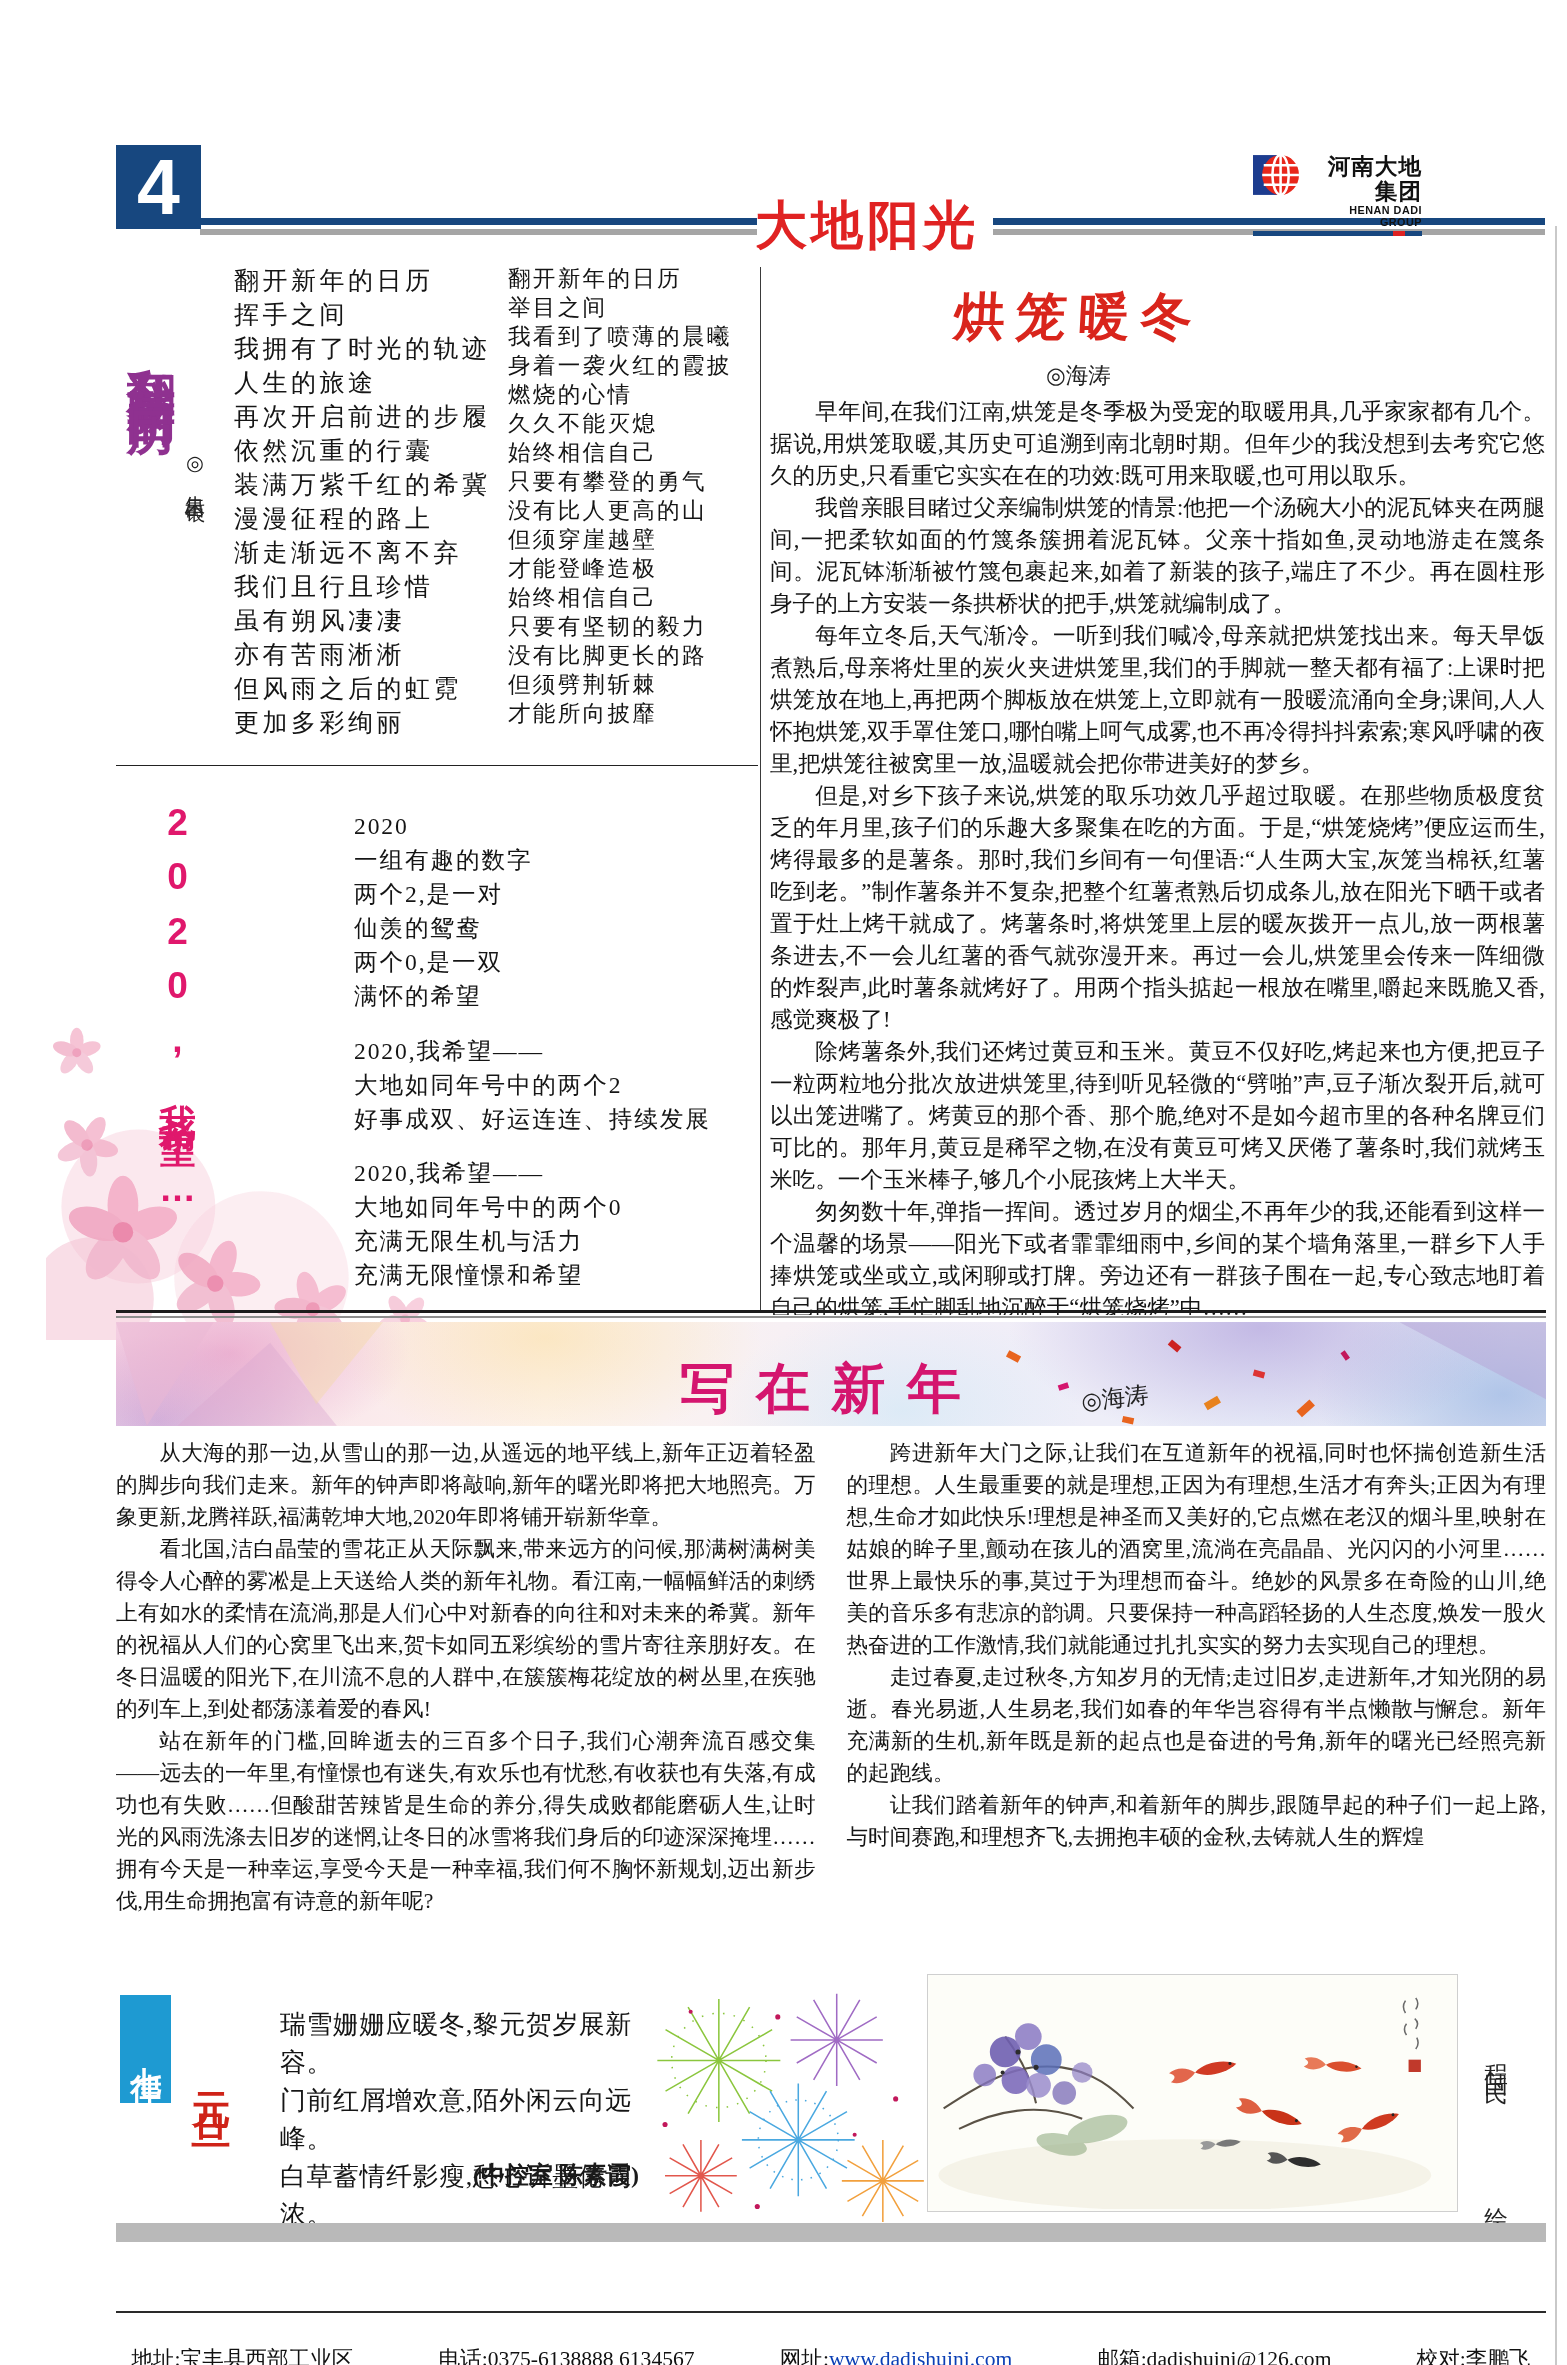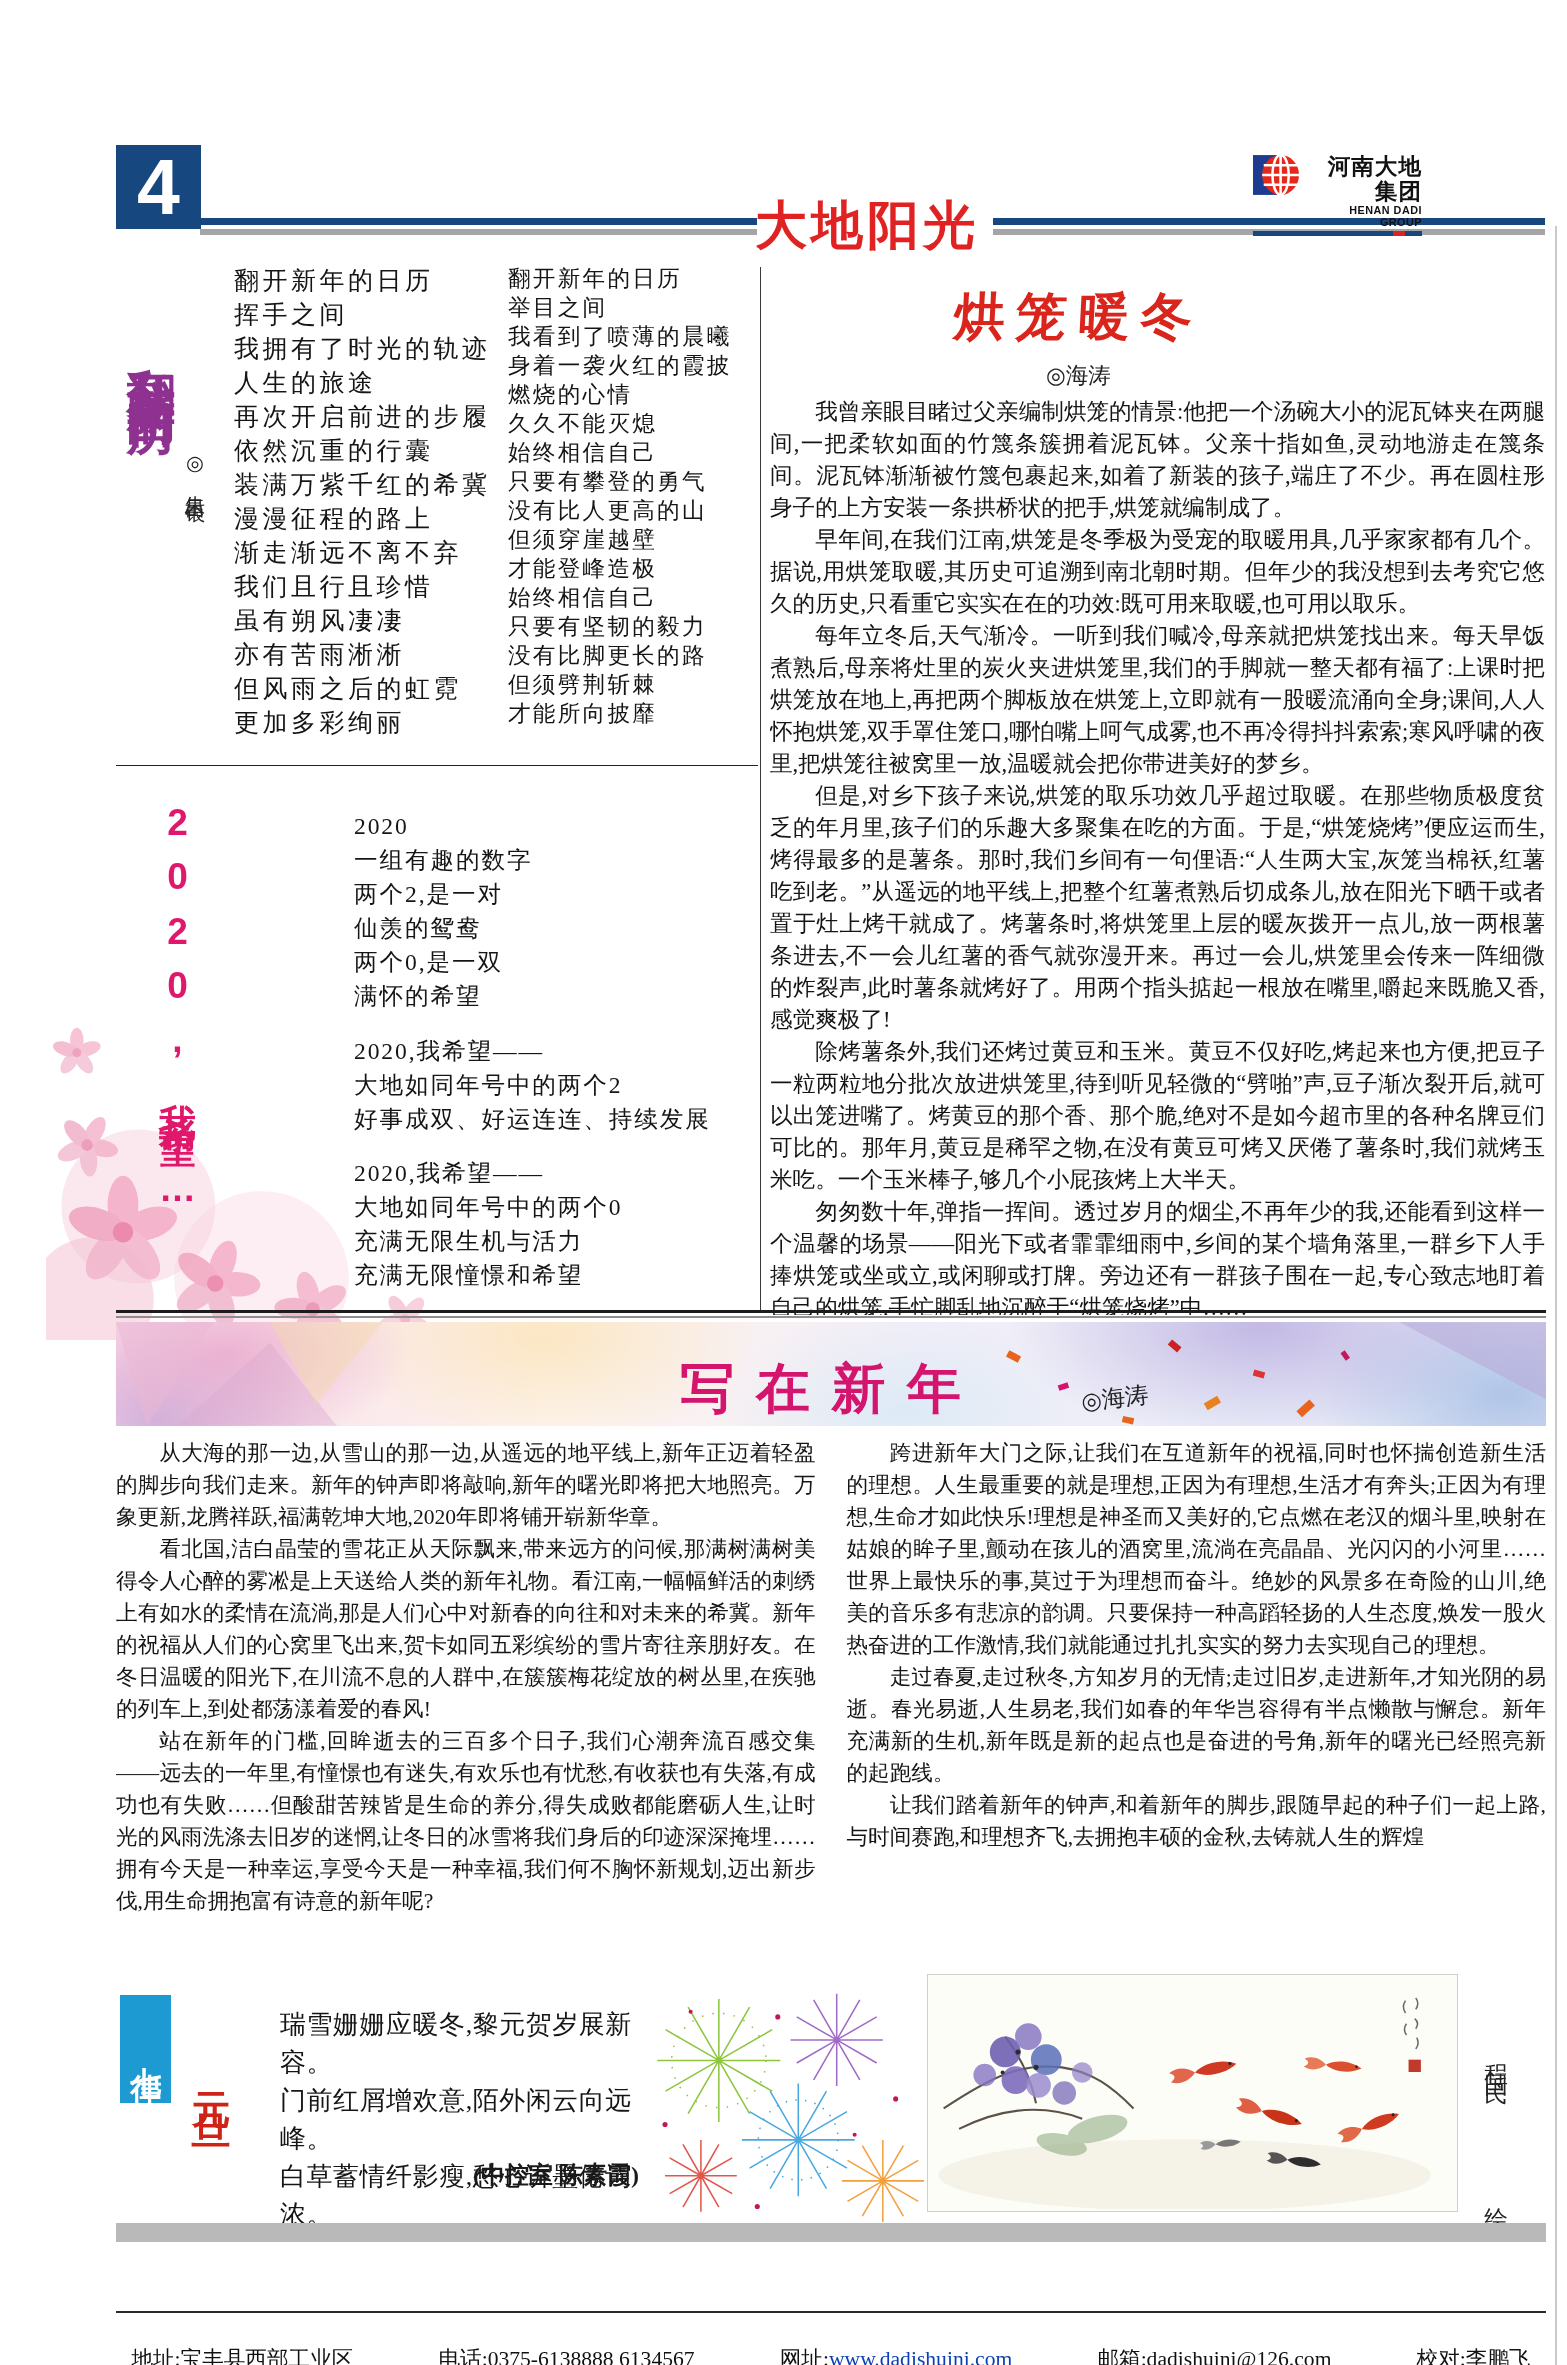--- a/index.html
+++ b/index.html
@@ -209,24 +209,24 @@
       <div>2020,我希望——</div>
       <div>大地如同年号中的两个0</div>
       <div>充满无限生机与活力</div>
       <div>充满无限憧憬和希望</div>
     </div>
   <div class="abs poem2-attr">(行政部  马三刚)</div>
 
   <div class="abs essay1-title">烘笼暖冬</div>
   <div class="abs essay1-author">◎海涛</div>
   <div class="abs essay-body essay1-body">
+      <p>早年间,在我们江南,烘笼是冬季极为受宠的取暖用具,几乎家家都有几个。据说,用烘笼取暖,其历史可追溯到南北朝时期。但年少的我没想到去考究它悠久的历史,只看重它实实在在的功效:既可用来取暖,也可用以取乐。</p>
       <p>我曾亲眼目睹过父亲编制烘笼的情景:他把一个汤碗大小的泥瓦钵夹在两腿间,一把柔软如面的竹篾条簇拥着泥瓦钵。父亲十指如鱼,灵动地游走在篾条间。泥瓦钵渐渐被竹篾包裹起来,如着了新装的孩子,端庄了不少。再在圆柱形身子的上方安装一条拱桥状的把手,烘笼就编制成了。</p>
-      <p>早年间,在我们江南,烘笼是冬季极为受宠的取暖用具,几乎家家都有几个。据说,用烘笼取暖,其历史可追溯到南北朝时期。但年少的我没想到去考究它悠久的历史,只看重它实实在在的功效:既可用来取暖,也可用以取乐。</p>
       <p>每年立冬后,天气渐冷。一听到我们喊冷,母亲就把烘笼找出来。每天早饭煮熟后,母亲将灶里的炭火夹进烘笼里,我们的手脚就一整天都有福了:上课时把烘笼放在地上,再把两个脚板放在烘笼上,立即就有一股暖流涌向全身;课间,人人怀抱烘笼,双手罩住笼口,哪怕嘴上呵气成雾,也不再冷得抖抖索索;寒风呼啸的夜里,把烘笼往被窝里一放,温暖就会把你带进美好的梦乡。</p>
-      <p>但是,对乡下孩子来说,烘笼的取乐功效几乎超过取暖。在那些物质极度贫乏的年月里,孩子们的乐趣大多聚集在吃的方面。于是,“烘笼烧烤”便应运而生,烤得最多的是薯条。那时,我们乡间有一句俚语:“人生两大宝,灰笼当棉袄,红薯吃到老。”从遥远的地平线上,把整个红薯煮熟后切成条儿,放在阳光下晒干或者置于灶上烤干就成了。烤薯条时,将烘笼里上层的暖灰拨开一点儿,放一两根薯条进去,不一会儿红薯的香气就弥漫开来。再过一会儿,烘笼里会传来一阵细微的炸裂声,此时薯条就烤好了。用两个指头掂起一根放在嘴里,嚼起来既脆又香,感觉爽极了!</p>
+      <p>但是,对乡下孩子来说,烘笼的取乐功效几乎超过取暖。在那些物质极度贫乏的年月里,孩子们的乐趣大多聚集在吃的方面。于是,“烘笼烧烤”便应运而生,烤得最多的是薯条。那时,我们乡间有一句俚语:“人生两大宝,灰笼当棉袄,红薯吃到老。”制作薯条并不复杂,把整个红薯煮熟后切成条儿,放在阳光下晒干或者置于灶上烤干就成了。烤薯条时,将烘笼里上层的暖灰拨开一点儿,放一两根薯条进去,不一会儿红薯的香气就弥漫开来。再过一会儿,烘笼里会传来一阵细微的炸裂声,此时薯条就烤好了。用两个指头掂起一根放在嘴里,嚼起来既脆又香,感觉爽极了!</p>
       <p>除烤薯条外,我们还烤过黄豆和玉米。黄豆不仅好吃,烤起来也方便,把豆子一粒两粒地分批次放进烘笼里,待到听见轻微的“劈啪”声,豆子渐次裂开后,就可以出笼进嘴了。烤黄豆的那个香、那个脆,绝对不是如今超市里的各种名牌豆们可比的。那年月,黄豆是稀罕之物,在没有黄豆可烤又厌倦了薯条时,我们就烤玉米吃。一个玉米棒子,够几个小屁孩烤上大半天。</p>
       <p>匆匆数十年,弹指一挥间。透过岁月的烟尘,不再年少的我,还能看到这样一个温馨的场景——阳光下或者霏霏细雨中,乡间的某个墙角落里,一群乡下人手捧烘笼或坐或立,或闲聊或打牌。旁边还有一群孩子围在一起,专心致志地盯着自己的烘笼,手忙脚乱地沉醉于“烘笼烧烤”中……</p>
     </div>
 
   <div class="abs dline1"></div>
   <div class="abs dline2"></div>
   <div class="abs banner">
     <svg width="1430" height="104" viewBox="0 0 2785 202">
       <polygon points="0,0 190,0 60,202" fill="#e9b7d4" opacity="0.5"></polygon>
       <polygon points="120,202 300,40 430,202" fill="#d9a8cf" opacity="0.4"></polygon>

